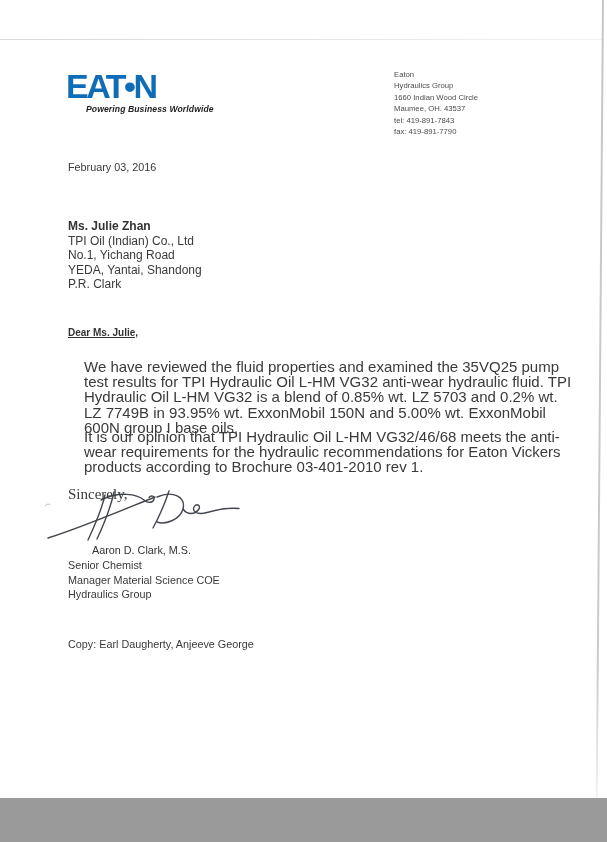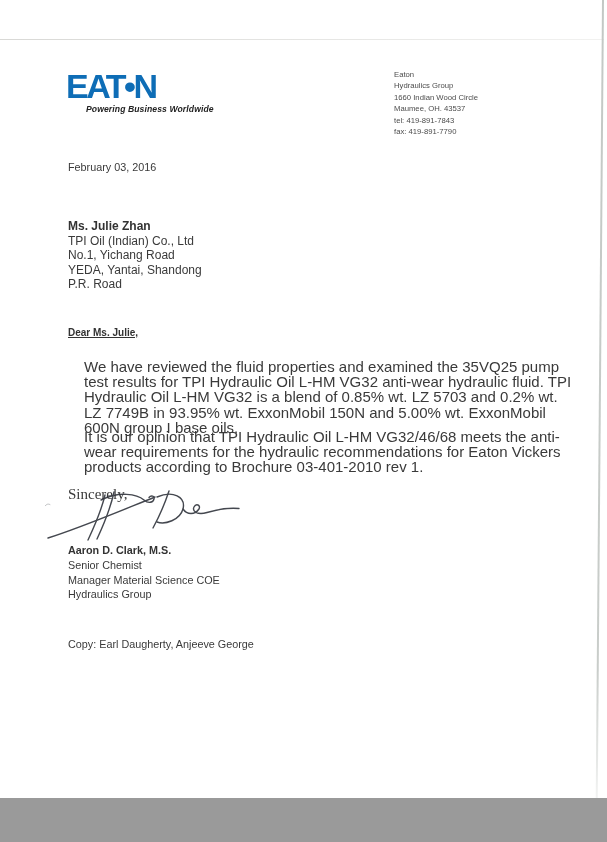--- a/index.html
+++ b/index.html
@@ -45,21 +45,21 @@
   .date { position:absolute; left:68px; top:161px; font-size:10.8px; }
   .recipient { position:absolute; left:68px; top:219px; font-size:12px; line-height:14.6px; }
   .recipient .name { font-weight:bold; color:#333; }
   .salutation { position:absolute; left:68px; top:327px; font-size:10px; font-weight:bold; color:#333;text-decoration:underline; }
   .para { position:absolute; left:84px; width:489px; margin:0; font-size:15px; line-height:15.2px; }
   .p1 { top:359px; }
   .p2 { top:429px; }
   .closing { position:absolute; left:68px; top:486px; font-size:15px;font-family:Liberation Serif, serif; }
   .signature { position:absolute; left:45px; top:487px; width:205px; height:58px; }
   .signer { position:absolute; left:68px; top:543px; font-size:10.8px; line-height:14.8px; }
-  .signer .name { font-weight:bold; color:#333; }
+  .signer .name { font-weight:normal; color:#333;margin-left:24px; }
   .copy { position:absolute; left:68px; top:638px; font-size:10.8px; }
 </style>
 </head>
 <body>
 
 <div class="page">
 
   <div class="scan-line-h"></div>
   <div class="scan-line-v"></div>
 
@@ -75,21 +75,21 @@
     <div>fax: 419-891-7790</div>
   </div>
 
   <div class="date">February 03, 2016</div>
 
   <div class="recipient">
     <div class="name">Ms. Julie Zhan</div>
     <div>TPI Oil (Indian) Co., Ltd</div>
     <div>No.1, Yichang Road</div>
     <div>YEDA, Yantai, Shandong</div>
-    <div>P.R. Road</div>
+    <div>P.R. Clark</div>
   </div>
 
   <div class="salutation">Dear Ms. Julie,</div>
 
   <p class="para p1">We have reviewed the fluid properties and examined the 35VQ25 pump test results for TPI Hydraulic Oil L-HM VG32 anti-wear hydraulic fluid.  TPI Hydraulic Oil L-HM VG32 is a blend of 0.85% wt. LZ 5703 and 0.2% wt. LZ 7749B in 93.95% wt. ExxonMobil 150N and 5.00% wt. ExxonMobil 600N group I base oils.</p>
   <p class="para p2">It is our opinion that TPI Hydraulic Oil L-HM VG32/46/68 meets the anti-wear requirements for the hydraulic recommendations for Eaton Vickers products according to Brochure 03-401-2010 rev 1.</p>
 
   <div class="closing">Sincerely,</div>
 
   <svg class="signature" viewBox="0 0 205 58" fill="none" xmlns="http://www.w3.org/2000/svg">

